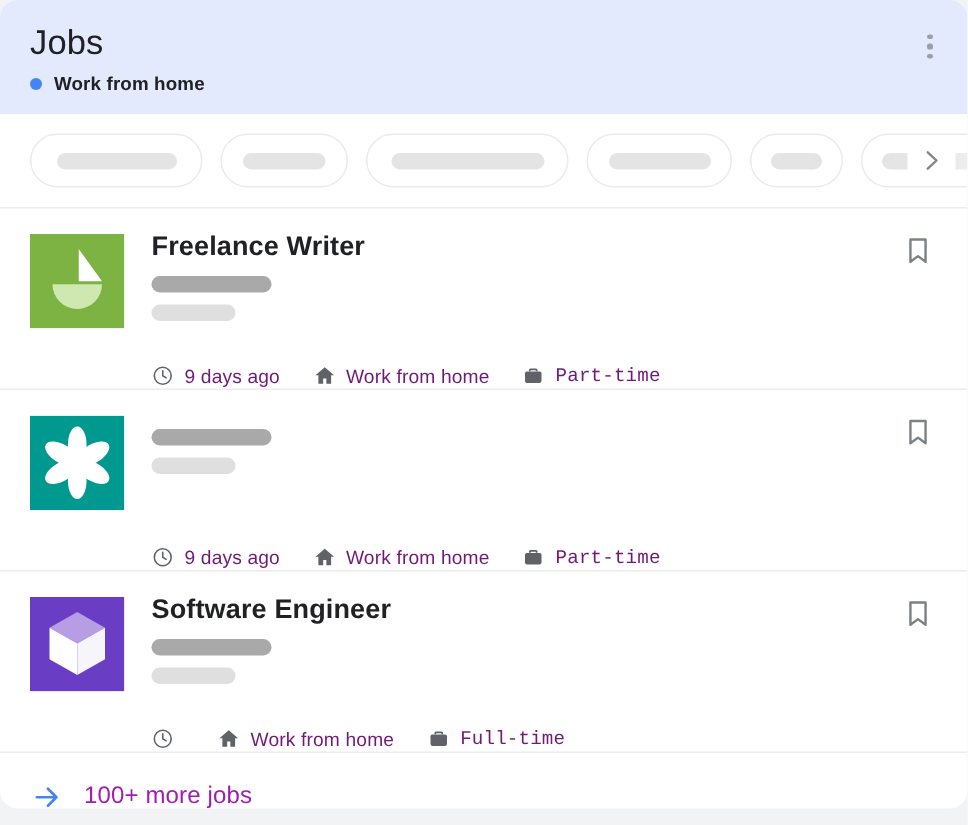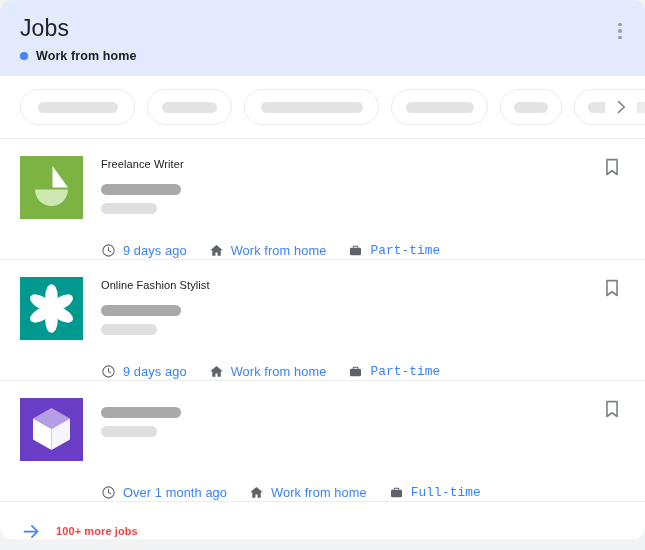--- a/index.html
+++ b/index.html
@@ -143,22 +143,22 @@
     height: 63px;
     flex: 0 0 auto;
     margin-right: 18px;
     position: relative;
     overflow: hidden;
   }
 
   .job-body { flex: 1 1 auto; min-width: 0; position: relative; }
 
   .job-title {
-    font-size: 11px;
-    font-weight: 400;
+    font-size: 18px;
+    font-weight: 700;
     color: #202124;
     letter-spacing: 0.1px;
     line-height: 21px;
     margin-top: -2px;
   }
 
   .sk {
     border-radius: 6px;
     margin-top: 9px;
   }
@@ -184,21 +184,21 @@
     width: 15px;
     height: 15px;
     margin-right: 7px;
     flex: 0 0 auto;
     display: flex;
     align-items: center;
     justify-content: center;
   }
   .meta-text {
     font-size: 12.8px;
-    color: #3b82f6;
+    color: #701a75;
     letter-spacing: 0.1px;
   }
 
   .bookmark {
     position: absolute;
     right: 0;
     top: 0;
     width: 26px;
     height: 26px;
     display: flex;
@@ -219,23 +219,23 @@
   .footer-arrow {
     width: 22px;
     height: 22px;
     margin-right: 14px;
     display: flex;
     align-items: center;
     justify-content: center;
     flex: 0 0 auto;
   }
   .footer-label {
-    font-size: 11px;
-    font-weight: 700;
-    color: #ef4444;
+    font-size: 16px;
+    font-weight: 400;
+    color: #a21caf;
     letter-spacing: 0.1px;
   }
 </style>
 </head>
 <body>
 
 <div class="jobs-card">
 
   <div class="header">
     <div class="header-title">Jobs</div>
@@ -328,21 +328,20 @@
         <div class="logo"><svg width="63" height="63" viewBox="0 0 63 63" aria-hidden="true">
             <rect width="63" height="63" fill="#00998f"></rect>
             <ellipse cx="31.5" cy="19.5" rx="6.2" ry="12.2" fill="#ffffff" transform="rotate(0 31.5 31.5)"></ellipse>
             <ellipse cx="31.5" cy="19.5" rx="6.2" ry="12.2" fill="#ffffff" transform="rotate(60 31.5 31.5)"></ellipse>
             <ellipse cx="31.5" cy="19.5" rx="6.2" ry="12.2" fill="#ffffff" transform="rotate(120 31.5 31.5)"></ellipse>
             <ellipse cx="31.5" cy="19.5" rx="6.2" ry="12.2" fill="#ffffff" transform="rotate(180 31.5 31.5)"></ellipse>
             <ellipse cx="31.5" cy="19.5" rx="6.2" ry="12.2" fill="#ffffff" transform="rotate(240 31.5 31.5)"></ellipse>
             <ellipse cx="31.5" cy="19.5" rx="6.2" ry="12.2" fill="#ffffff" transform="rotate(300 31.5 31.5)"></ellipse>
           </svg></div>
         <div class="job-body">
-          <div class="job-title">Online Fashion Stylist</div>
           <div class="sk sk-1"></div>
           <div class="sk sk-2"></div>
           <div class="meta-row">
             <div class="meta-item">
               <span class="meta-icon">
                 <svg width="15" height="15" viewBox="0 0 24 24" aria-hidden="true">
                   <circle cx="12" cy="12" r="9" fill="none" stroke="#5f6368" stroke-width="1.7"></circle>
                   <path d="M12 6.8 V12 L15.6 14.2" fill="none" stroke="#5f6368" stroke-width="1.7" stroke-linecap="round"></path>
                 </svg>
               </span>
@@ -374,31 +373,31 @@
         </div>
       </div>
       <div class="job-row">
         <div class="logo"><svg width="63" height="63" viewBox="0 0 63 63" aria-hidden="true">
             <rect width="63" height="63" fill="#6a3ec4"></rect>
             <path d="M31.5 10 L50 20.5 L31.5 31 L13 20.5 Z" fill="#b79ee4"></path>
             <path d="M13 20.5 L31.5 31 L31.5 52 L13 41.5 Z" fill="#ffffff"></path>
             <path d="M50 20.5 L50 41.5 L31.5 52 L31.5 31 Z" fill="#f7f5fc"></path>
           </svg></div>
         <div class="job-body">
+          <div class="job-title">Software Engineer</div>
           <div class="sk sk-1"></div>
           <div class="sk sk-2"></div>
           <div class="meta-row">
             <div class="meta-item">
               <span class="meta-icon">
                 <svg width="15" height="15" viewBox="0 0 24 24" aria-hidden="true">
                   <circle cx="12" cy="12" r="9" fill="none" stroke="#5f6368" stroke-width="1.7"></circle>
                   <path d="M12 6.8 V12 L15.6 14.2" fill="none" stroke="#5f6368" stroke-width="1.7" stroke-linecap="round"></path>
                 </svg>
               </span>
-              <span class="meta-text">Over 1 month ago</span>
             </div>
             <div class="meta-item">
               <span class="meta-icon">
                 <svg width="15" height="15" viewBox="0 0 24 24" aria-hidden="true">
                   <path d="M12 3 L22 11.5 H18.8 V20.5 H13.7 V15 H10.3 V20.5 H5.2 V11.5 H2 Z" fill="#5f6368"></path>
                 </svg>
               </span>
               <span class="meta-text">Work from home</span>
             </div>
             <div class="meta-item">

